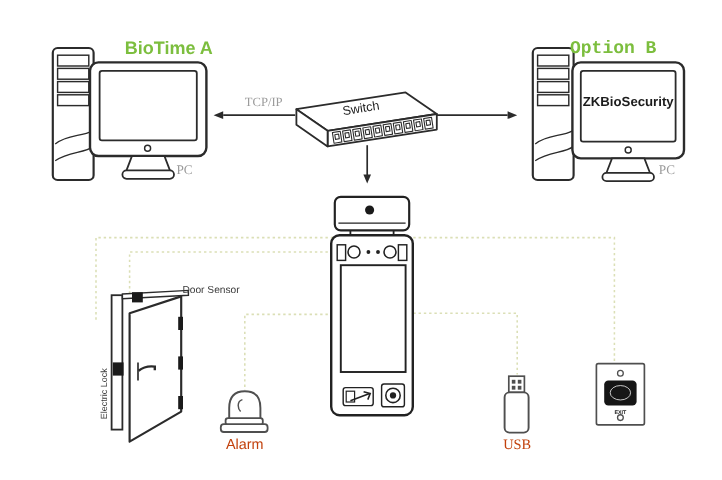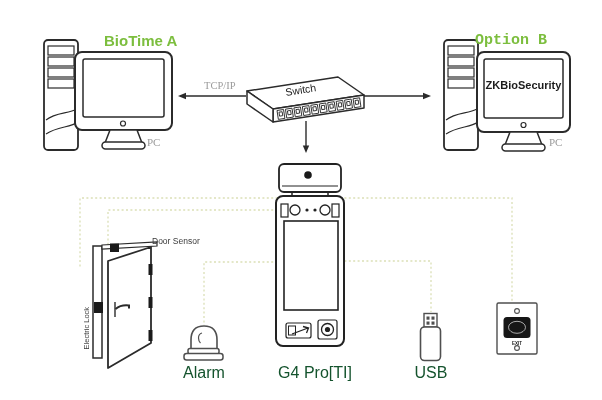--- a/index.html
+++ b/index.html
@@ -5,21 +5,21 @@
   html,body{margin:0;padding:0;background:#ffffff;}
   .stage{
     position:relative;width:602px;height:400px;background:#ffffff;overflow:hidden;
     font-family:"Liberation Sans","DejaVu Sans",sans-serif;
   }
   .stage svg{position:absolute;left:0;top:0;}
   .lbl{position:absolute;white-space:nowrap;line-height:1.1;}
   .opt{font-size:15px;font-weight:bold;color:#7CBE3E;}
   .sw-name{font-size:11.5px;font-weight:bold;color:#1c1c1c;text-align:center;}
   .muted{font-size:11px;color:#9b9b9b;font-family:Liberation Serif, serif;}
-  .cap{font-size:16px;color:#14532d;text-align:center;}
+  .cap{font-size:12px;color:#c2410c;text-align:center;}
   .tiny{font-size:8.5px;color:#3a3a3a;}
   .vert{transform:rotate(-90deg);transform-origin:center center;font-size:7.5px;color:#3a3a3a;text-align:center;width:48px;}
 </style>
 </head>
 <body>
 
 <div class="stage">
 
 <svg width="602" height="400" viewBox="0 0 602 400">
 
@@ -178,16 +178,15 @@
 
   <div class="lbl muted" style="left:147px;top:136px;">PC</div>
   <div class="lbl muted" style="left:549px;top:136px;">PC</div>
 
   <div class="lbl muted" style="left:204px;top:80px;font-size:10.5px;">TCP/IP</div>
 
   <div class="lbl tiny" style="left:122px;top:237px;margin-left:30px;">Door Sensor</div>
   <div class="lbl vert" style="left:63px;top:324px;">Electric Lock</div>
 
   <div class="lbl cap" style="left:182px;top:364px;width:44px;">Alarm</div>
-  <div class="lbl cap" style="left:273px;top:364px;width:84px;">G4 Pro[TI]</div>
-  <div class="lbl cap" style="left:409px;top:364px;width:44px;">USB</div>
+  <div class="lbl cap" style="left:409px;top:364px;width:44px;font-family:Liberation Serif, serif;">USB</div>
 
 </div>
 
 </body></html>

